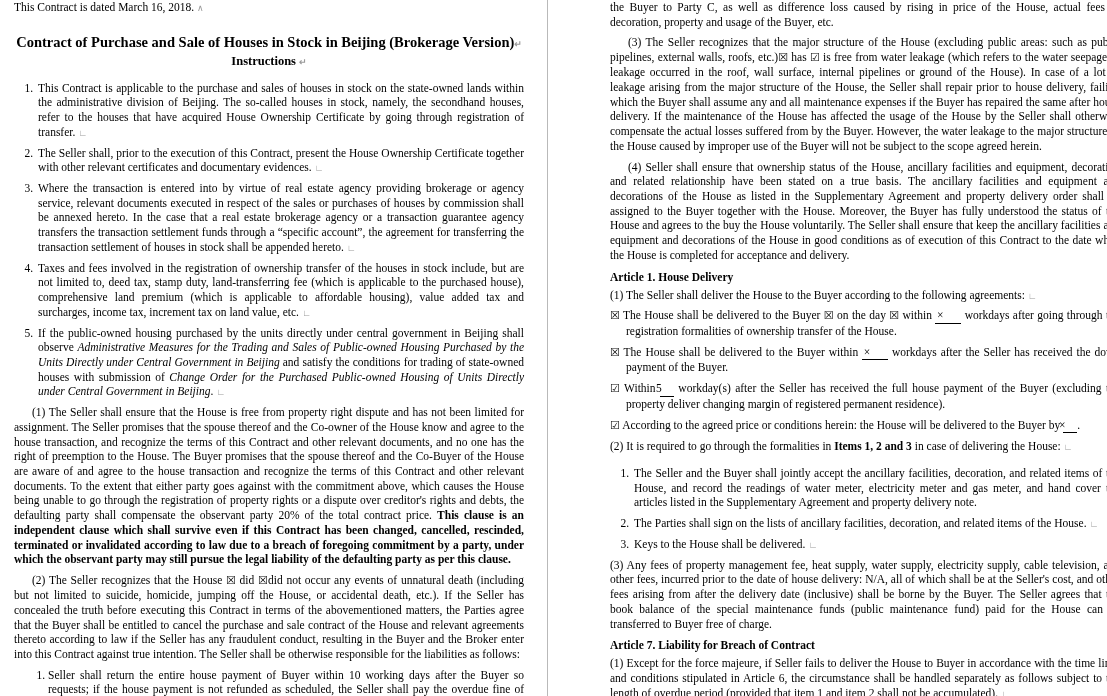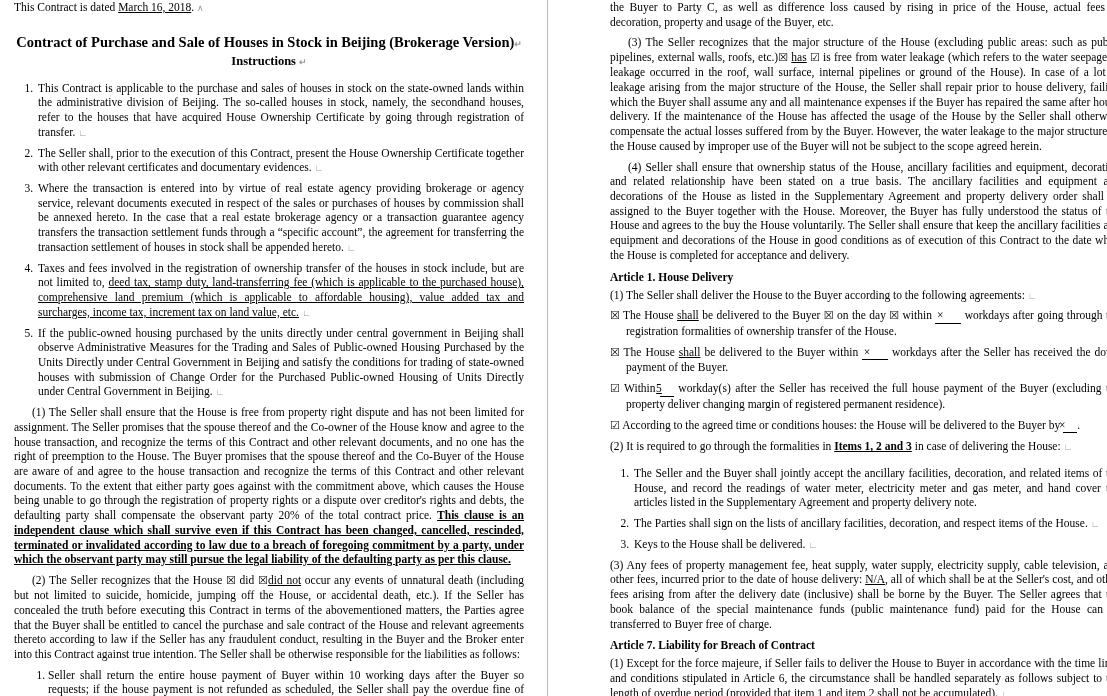--- a/index.html
+++ b/index.html
@@ -4,22 +4,22 @@
 <style>
   html,body{margin:0;padding:0;background:#fff;}
   body{width:1107px;height:696px;font-family:"Liberation Serif",serif;color:#000;overflow:hidden;}
   .page{position:relative;width:1107px;height:696px;}
   .col{position:absolute;top:0;box-sizing:border-box;}
   .colL{left:14px;width:510px;}
   .colR{left:610px;width:510px;}
   .divider{position:absolute;left:547px;top:0;width:1px;height:696px;background:#b9b9b9;}
   p{margin:0 0 6px 0;font-size:11.5px;line-height:1.28;text-align:justify;}
   .docdate{font-size:11.5px;margin:0 0 4px 0;}
-  .u{text-decoration:underline;}
-  .i{}
+  .u{}
+  .i{font-style:italic;}
   .b{font-weight:bold;margin-top:32px;}
   .title{text-align:center;font-weight:bold;font-size:14.5px;margin:19px 0 3px 0;}
   .subtitle{text-align:center;font-weight:bold;font-size:12.5px;margin:0 0 8px 0;}
   ol.num{margin:12px 0 6px 0;padding-left:22px;}
   ol.num>li{font-size:11.5px;line-height:1.28;text-align:justify;margin-bottom:6px;padding-left:2px;}
   ol.inner{margin:0 0 6px 0;padding-left:34px;}
   ol.inner>li{font-size:11.5px;line-height:1.28;text-align:justify;margin-bottom:6px;}
   .art{font-weight:bold;font-size:11.5px;margin:8px 0 5px 0;}
   .ind{text-indent:18px;}
   .cb{font-family:"DejaVu Sans",sans-serif;font-size:11px;}
@@ -81,29 +81,29 @@
       <li>
         <span class="cb">☒</span>
         <span>The House </span><span class="u">shall</span><span> be delivered to the Buyer within </span><span class="blank">×</span><span> workdays after the Seller has received the down payment of the Buyer.</span>
       </li>
       <li>
         <span class="cb">☑</span>
         <span>Within </span><span class="blanksm u">5</span><span> workday(s) after the Seller has received the full house payment of the Buyer (excluding the property deliver changing margin of registered permanent residence).</span>
       </li>
       <li>
         <span class="cb">☑</span>
-        <span>According to the agreed time or conditions houses: the House will be delivered to the Buyer by </span><span class="blanksm">×</span><span>.</span>
+        <span>According to the agreed price or conditions herein: the House will be delivered to the Buyer by </span><span class="blanksm">×</span><span>.</span>
       </li>
     </ul>
 
     <p><span>(2) It is required to go through the formalities in </span><span class="b u">Items 1, 2 and 3</span><span> in case of delivering the House:</span> <span class="pilcrow">∟</span></p>
 
     <ol class="num">
       <li><span>The Seller and the Buyer shall jointly accept the ancillary facilities, decoration, and related items of the House, and record the readings of water meter, electricity meter and gas meter, and hand cover the articles listed in the Supplementary Agreement and property delivery note.</span></li>
-      <li><span>The Parties shall sign on the lists of ancillary facilities, decoration, and respect items of the House.</span> <span class="pilcrow">∟</span></li>
+      <li><span>The Parties shall sign on the lists of ancillary facilities, decoration, and related items of the House.</span> <span class="pilcrow">∟</span></li>
       <li><span>Keys to the House shall be delivered.</span> <span class="pilcrow">∟</span></li>
     </ol>
 
     <p><span>(3) Any fees of property management fee, heat supply, water supply, electricity supply, cable television, and other fees, incurred prior to the date of house delivery: </span><span class="u">N/A</span><span>, all of which shall be at the Seller's cost, and other fees arising from after the delivery date (inclusive) shall be borne by the Buyer. The Seller agrees that the book balance of the special maintenance funds (public maintenance fund) paid for the House can be transferred to Buyer free of charge.</span></p>
 
     <div class="art"><span>Article 7. Liability for Breach of Contract</span></div>
 
     <p><span>(1) Except for the force majeure, if Seller fails to deliver the House to Buyer in accordance with the time limit and conditions stipulated in Article 6, the circumstance shall be handled separately as follows subject to the length of overdue period (provided that item 1 and item 2 shall not be accumulated).</span> <span class="pilcrow">∟</span></p>
 
   </div>

